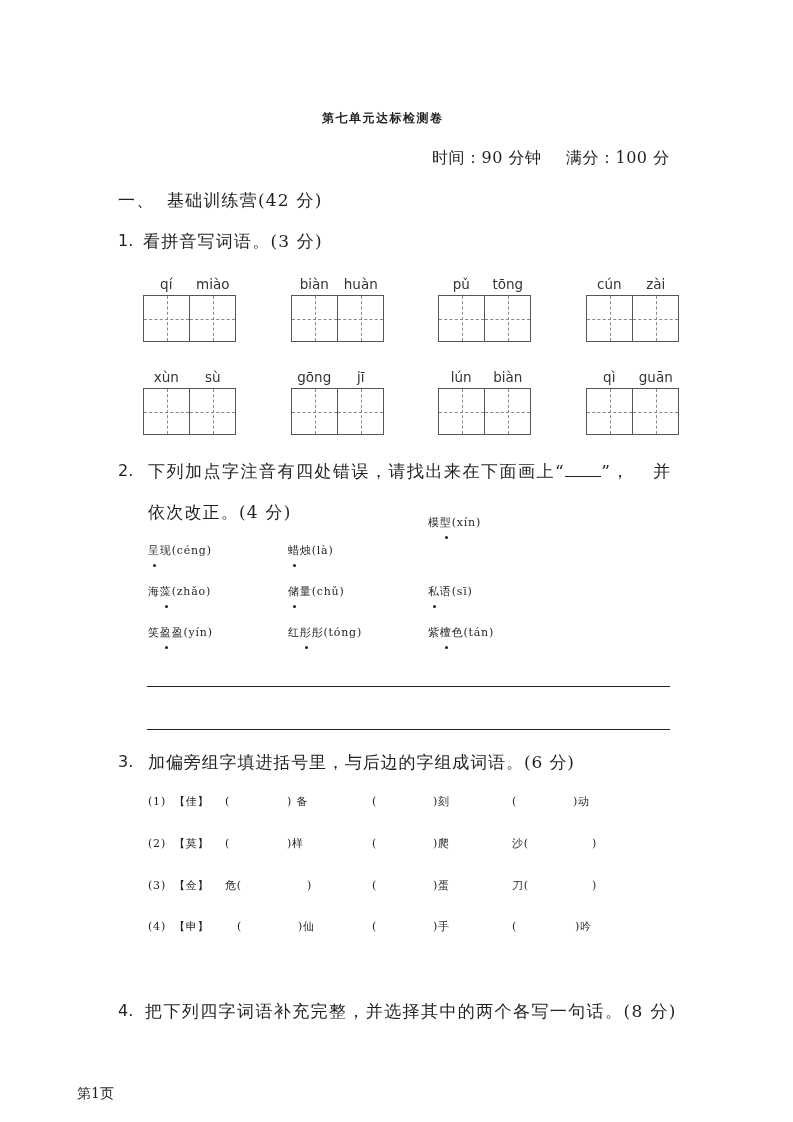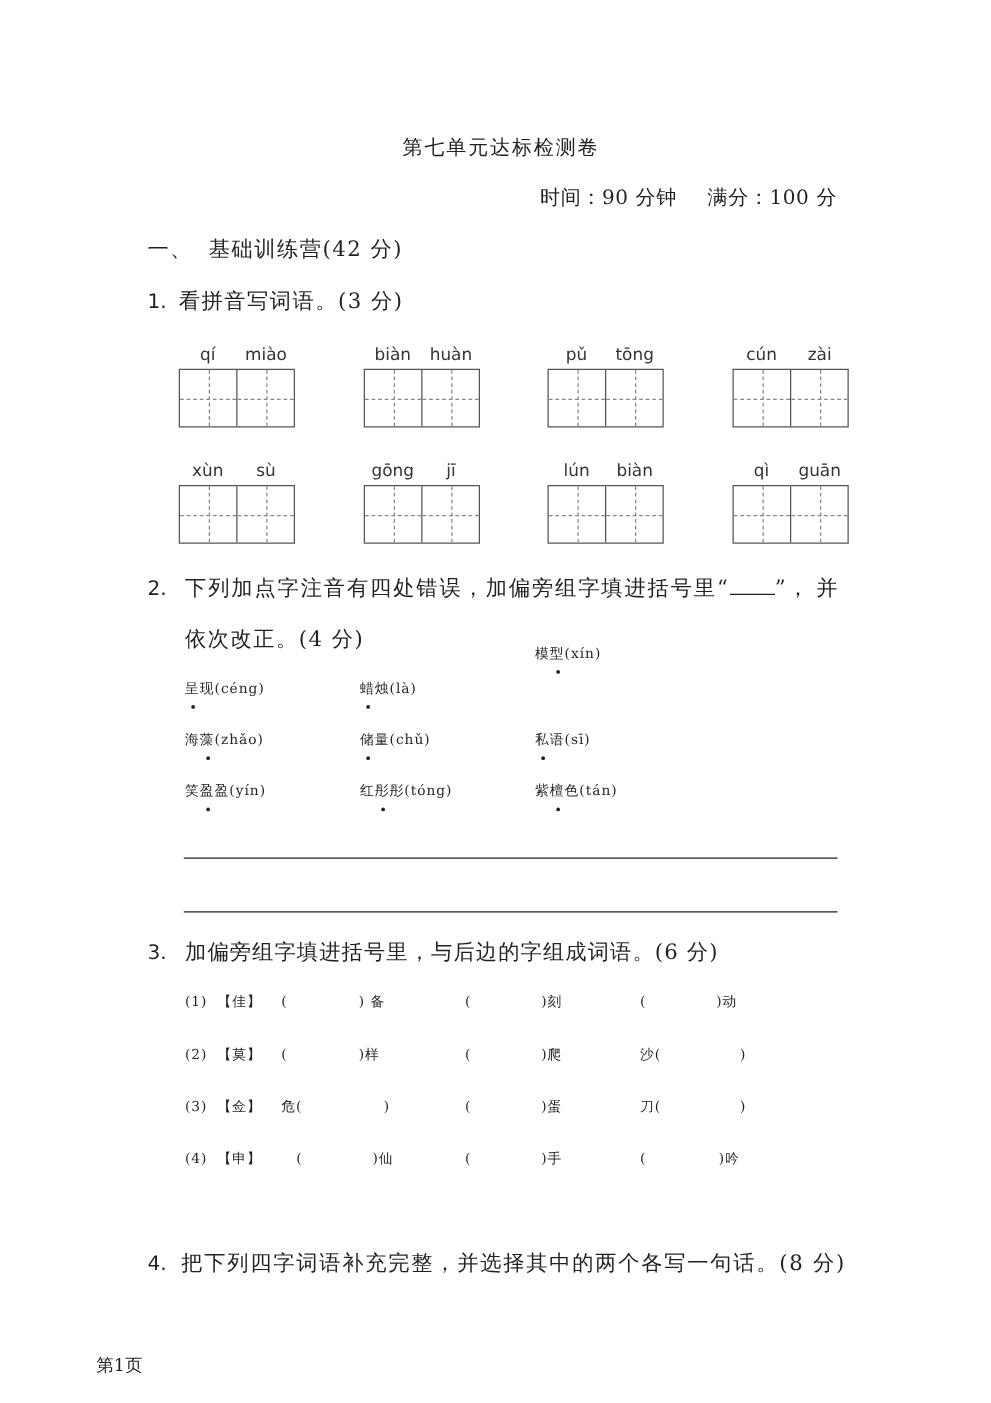--- a/index.html
+++ b/index.html
@@ -1,19 +1,19 @@
 <!DOCTYPE html>
 <html><head>
 <meta charset="utf-8">
 <style>
   html, body { margin:0; padding:0; background:#ffffff; }
   body { width:793px; height:1122px; position:relative; overflow:hidden;
          font-family:"DejaVu Serif","Liberation Serif",serif; color:#231f20; }
   .abs { position:absolute; white-space:nowrap; line-height:24px; }
-  .title { font-family:"DejaVu Sans","Liberation Sans",sans-serif; font-weight:normal; font-size:16px; letter-spacing:1.5px; }
+  .title { font-family:"DejaVu Sans","Liberation Sans",sans-serif; font-weight:bold; font-size:12px; letter-spacing:1.5px; }
   .meta { font-size:16px; letter-spacing:0.5px; }
   .txt { font-size:17px; letter-spacing:1.2px; }
   .qnum { font-family:"DejaVu Sans","Liberation Sans",sans-serif; font-size:16px; }
   .word { font-size:11px; letter-spacing:0.8px; }
   .dot { position:relative; display:inline-block; }
   .dot::after { content:""; position:absolute; left:42%; bottom:-4px; width:3px; height:3px; border-radius:50%; background:#231f20; }
   .grid-group { position:absolute; width:96px; }
   .py-row { display:flex; height:20px; }
   .py { width:46.5px; text-align:center; font-family:"DejaVu Sans","Liberation Sans",sans-serif; font-size:13.5px; color:#333; line-height:20px; }
   .box { display:flex; width:93px; height:47px; border:1.2px solid #555; box-sizing:border-box; margin-top:1px; }
@@ -115,21 +115,21 @@
       <span class="py">guān</span>
     </div>
   <div class="box">
       <div class="cell"></div>
       <div class="cell"></div>
     </div>
 </div>
 
 <div class="abs qnum" style="left:118px; top:459px;">2.</div>
 <div class="abs txt" style="left:148px; top:459px; letter-spacing:1.5px;">
-  <span>下列加点字注音有四处错误，加偏旁组字填进括号里</span><span>“</span><span class="blank"></span><span>”，</span>
+  <span>下列加点字注音有四处错误，请找出来在下面画上</span><span>“</span><span class="blank"></span><span>”，</span>
 </div>
 <div class="abs txt" style="left:653px; top:459px;">并</div>
 <div class="abs txt" style="left:148px; top:500px;">依次改正。(4 分)</div>
 
 <div class="abs word" style="left:148px; top:539px;"><span></span><span class="dot">呈</span><span>现</span><span>(céng)</span></div>
 <div class="abs word" style="left:288px; top:539px;"><span></span><span class="dot">蜡</span><span>烛</span><span>(là)</span></div>
 <div class="abs word" style="left:428px; top:511px;"><span>模</span><span class="dot">型</span><span></span><span>(xín)</span></div>
 
 <div class="abs word" style="left:148px; top:580px;"><span>海</span><span class="dot">藻</span><span></span><span>(zhǎo)</span></div>
 <div class="abs word" style="left:288px; top:580px;"><span></span><span class="dot">储</span><span>量</span><span>(chǔ)</span></div>

